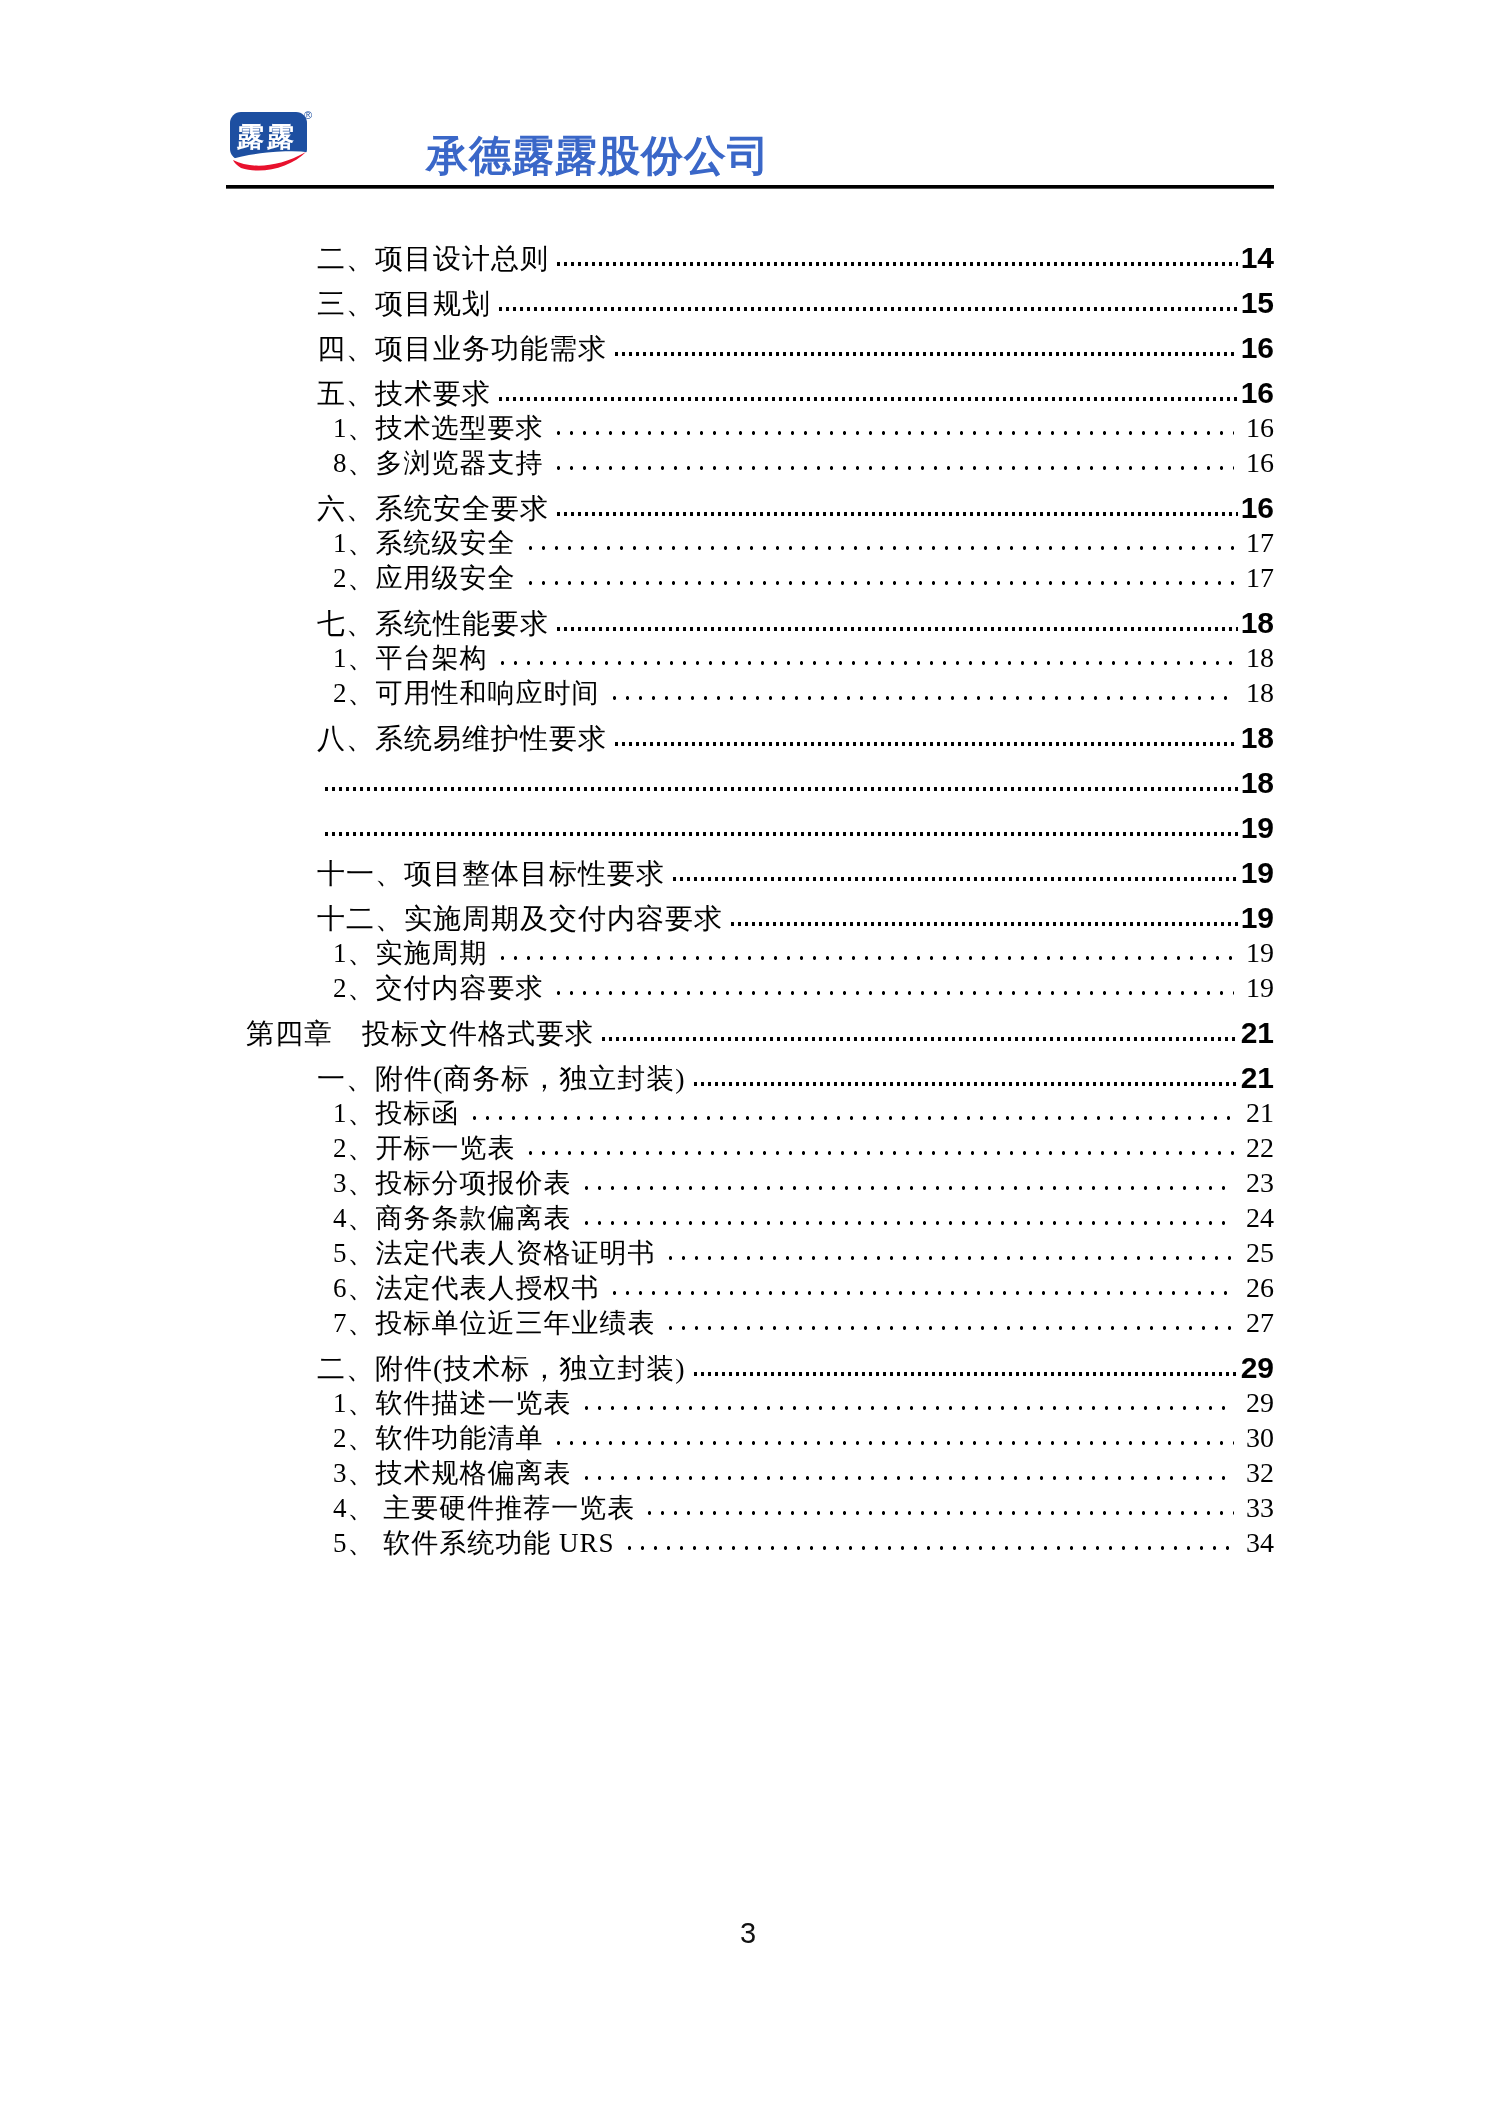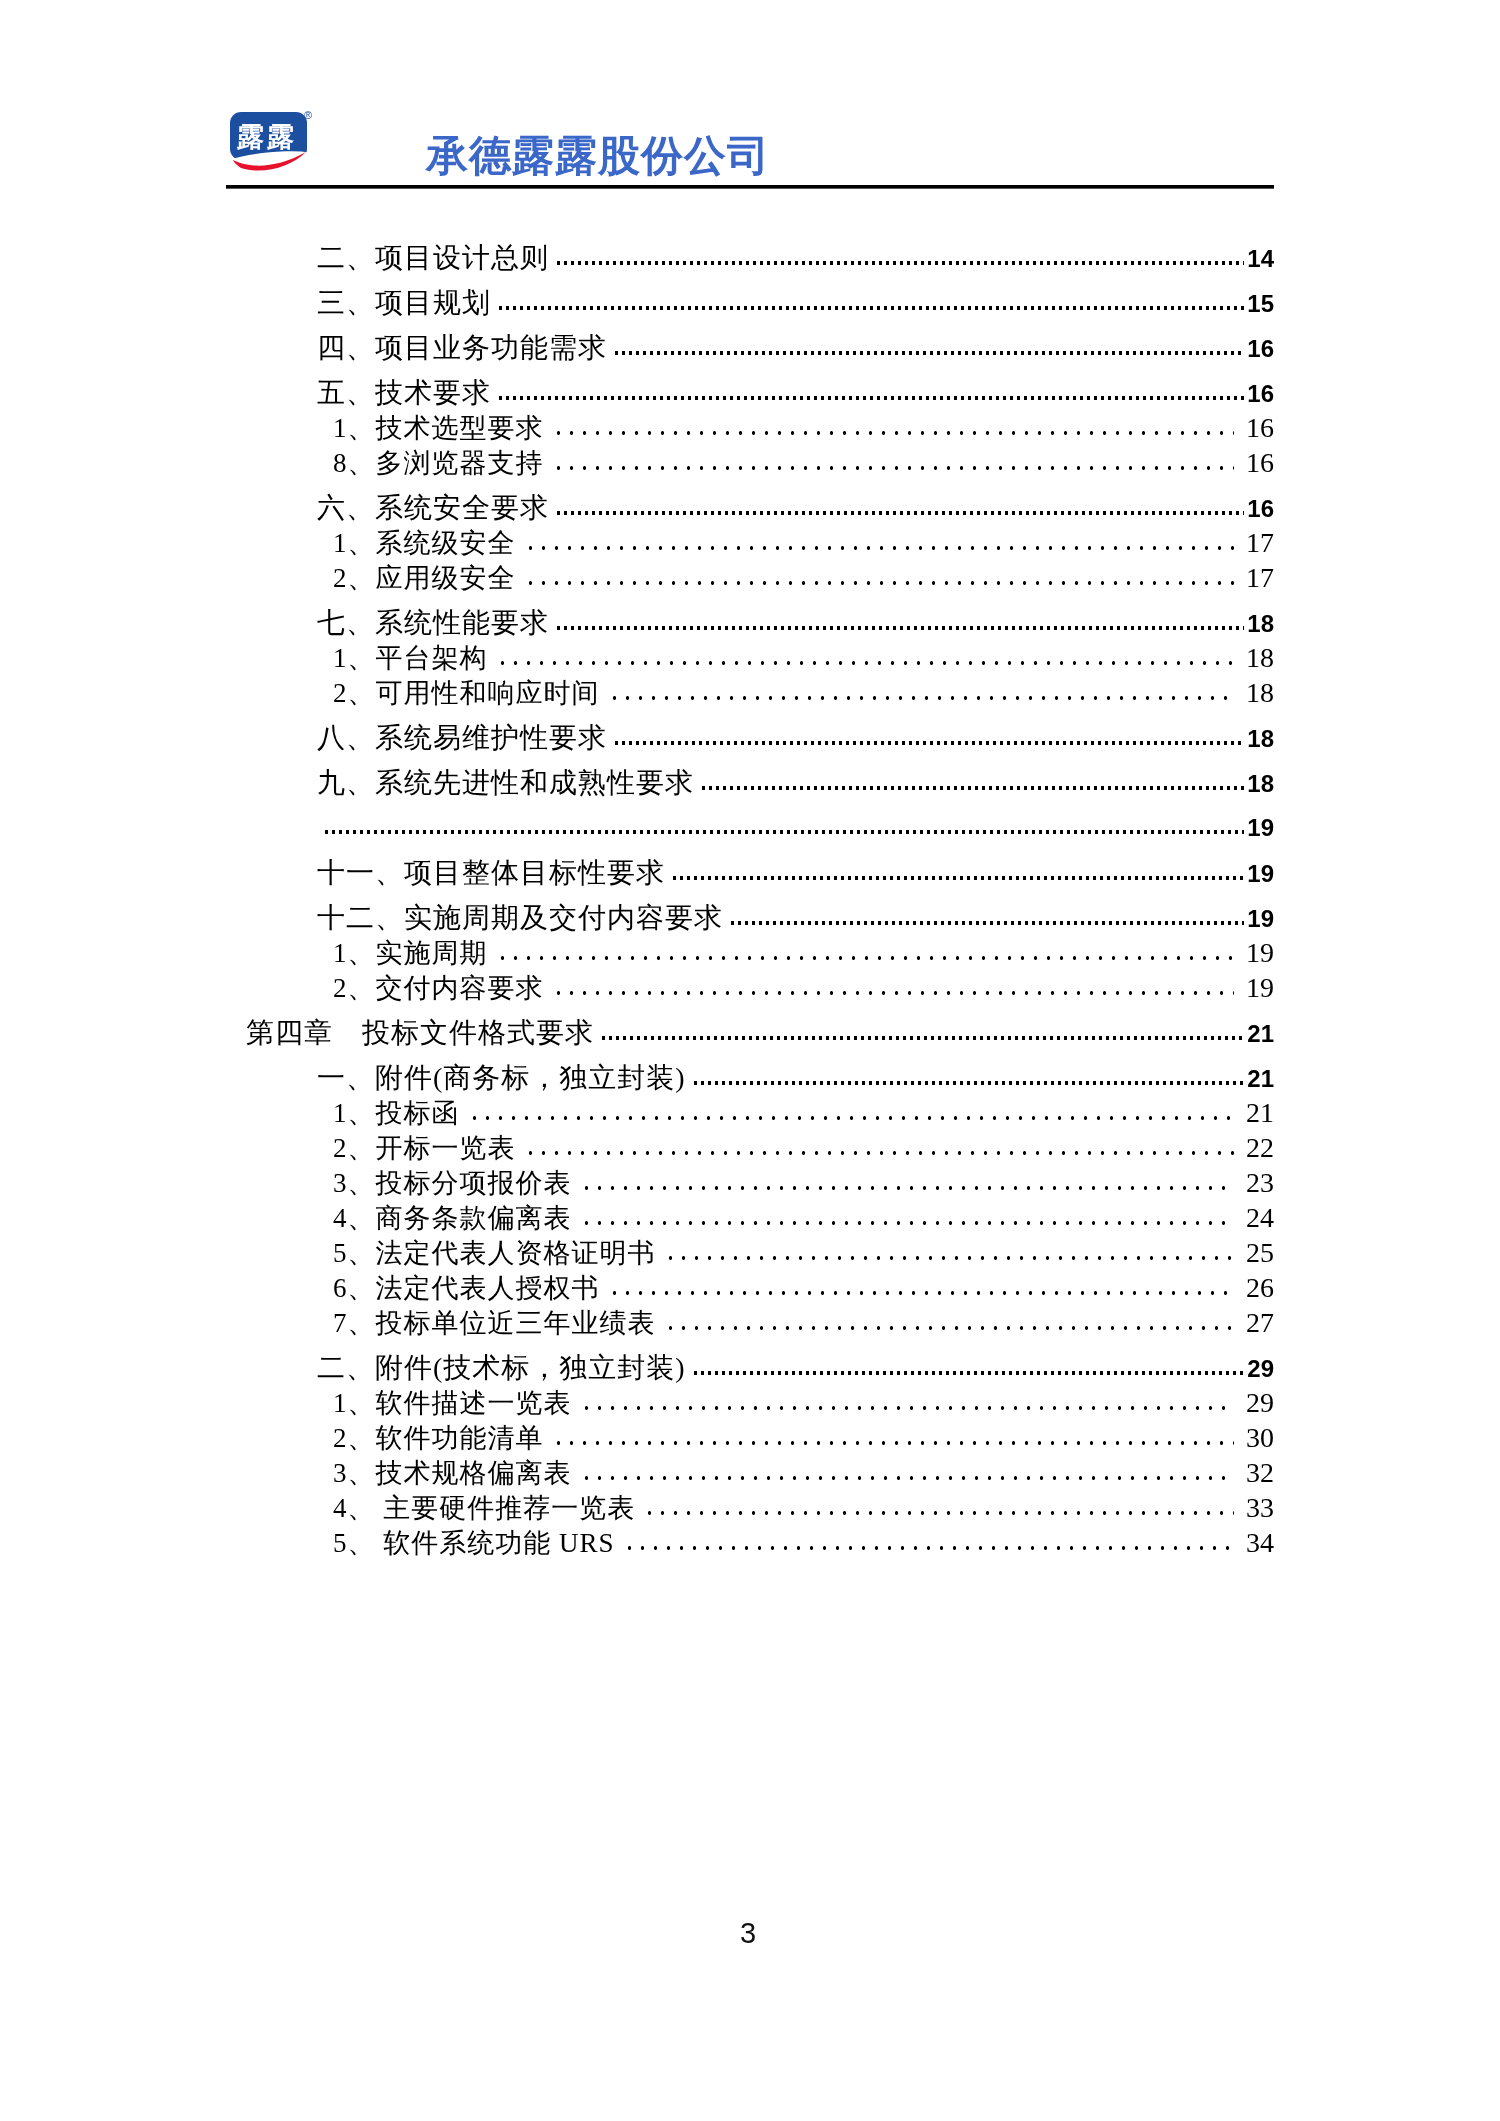--- a/index.html
+++ b/index.html
@@ -37,21 +37,21 @@
     margin:0 3px 1px 6px;
     background-image:radial-gradient(circle,#000 1.8px,transparent 2px);
     background-size:7px 8px;
   }
   .level-2 .leader{
     margin:0 12px 1px 8px;
     background-image:radial-gradient(circle,#000 1.7px,transparent 1.9px);
     background-size:13px 8px;
   }
   .level-0 .page-num,.level-1 .page-num{
-    font-family:"Liberation Sans", sans-serif;font-weight:700;font-size:24px;
+    font-family:"Liberation Sans", sans-serif;font-weight:700;font-size:30px;
   }
   .level-2 .page-num{
     font-family:"Liberation Serif", serif;font-size:28px;
   }
   
   .footer-page-number{
     position:absolute;top:1917px;left:0;width:1496px;text-align:center;
     font-family:"Liberation Sans", sans-serif;font-size:29px;color:#111;
   }
 </style>
@@ -79,21 +79,21 @@
     <div class="toc-row level-1"><span class="toc-label">五、技术要求</span><span class="leader"></span><span class="page-num">16</span></div>
     <div class="toc-row level-2"><span class="toc-label">1、技术选型要求</span><span class="leader"></span><span class="page-num">16</span></div>
     <div class="toc-row level-2"><span class="toc-label">8、多浏览器支持</span><span class="leader"></span><span class="page-num">16</span></div>
     <div class="toc-row level-1"><span class="toc-label">六、系统安全要求</span><span class="leader"></span><span class="page-num">16</span></div>
     <div class="toc-row level-2"><span class="toc-label">1、系统级安全</span><span class="leader"></span><span class="page-num">17</span></div>
     <div class="toc-row level-2"><span class="toc-label">2、应用级安全</span><span class="leader"></span><span class="page-num">17</span></div>
     <div class="toc-row level-1"><span class="toc-label">七、系统性能要求</span><span class="leader"></span><span class="page-num">18</span></div>
     <div class="toc-row level-2"><span class="toc-label">1、平台架构</span><span class="leader"></span><span class="page-num">18</span></div>
     <div class="toc-row level-2"><span class="toc-label">2、可用性和响应时间</span><span class="leader"></span><span class="page-num">18</span></div>
     <div class="toc-row level-1"><span class="toc-label">八、系统易维护性要求</span><span class="leader"></span><span class="page-num">18</span></div>
-    <div class="toc-row level-1"><span class="toc-label">九、系统先进性和成熟性要求</span><span class="leader"></span><span class="page-num">18</span></div>
+    <div class="toc-row level-1"><span class="leader"></span><span class="page-num">18</span></div>
     <div class="toc-row level-1"><span class="leader"></span><span class="page-num">19</span></div>
     <div class="toc-row level-1"><span class="toc-label">十一、项目整体目标性要求</span><span class="leader"></span><span class="page-num">19</span></div>
     <div class="toc-row level-1"><span class="toc-label">十二、实施周期及交付内容要求</span><span class="leader"></span><span class="page-num">19</span></div>
     <div class="toc-row level-2"><span class="toc-label">1、实施周期</span><span class="leader"></span><span class="page-num">19</span></div>
     <div class="toc-row level-2"><span class="toc-label">2、交付内容要求</span><span class="leader"></span><span class="page-num">19</span></div>
     <div class="toc-row level-0"><span class="toc-label">第四章　投标文件格式要求</span><span class="leader"></span><span class="page-num">21</span></div>
     <div class="toc-row level-1"><span class="toc-label">一、附件(商务标，独立封装)</span><span class="leader"></span><span class="page-num">21</span></div>
     <div class="toc-row level-2"><span class="toc-label">1、投标函</span><span class="leader"></span><span class="page-num">21</span></div>
     <div class="toc-row level-2"><span class="toc-label">2、开标一览表</span><span class="leader"></span><span class="page-num">22</span></div>
     <div class="toc-row level-2"><span class="toc-label">3、投标分项报价表</span><span class="leader"></span><span class="page-num">23</span></div>

